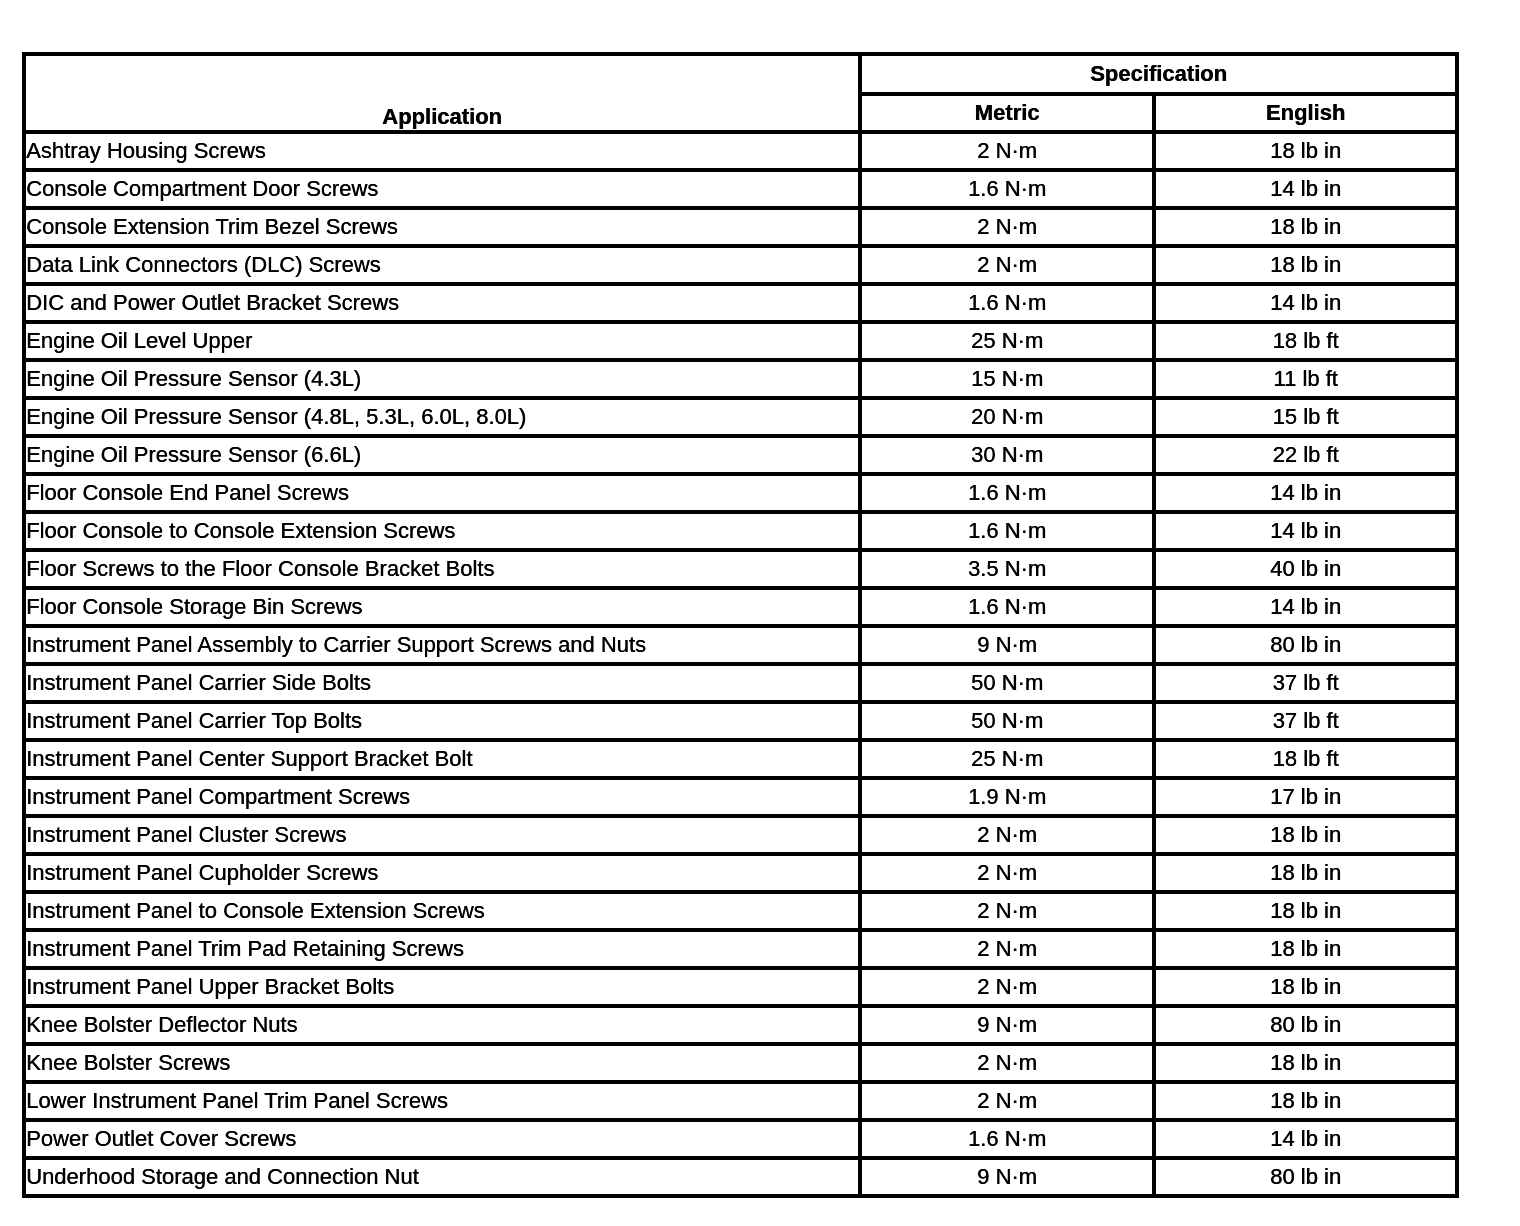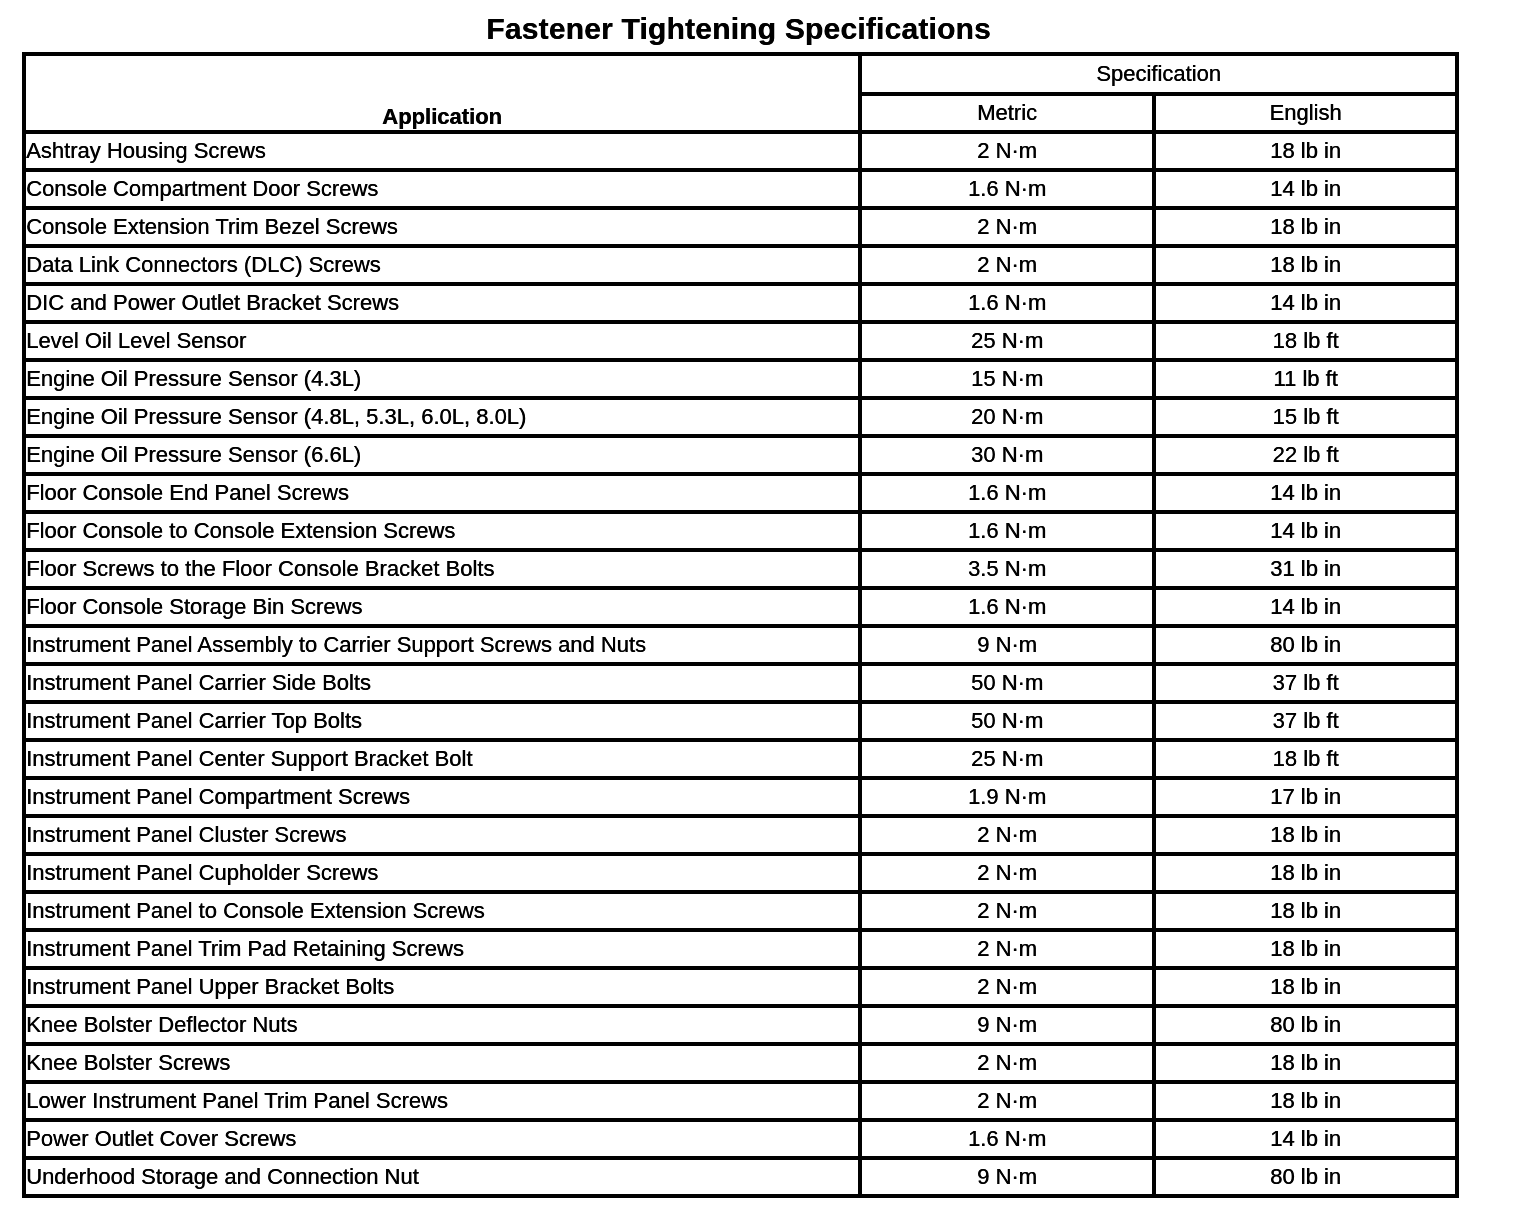--- a/index.html
+++ b/index.html
@@ -64,21 +64,21 @@
     vertical-align: bottom;
     font-size: 22px;
     font-weight: 700;
     padding-bottom: 7px;
   }
   th.spec-header,
   th.unit-header {
     text-align: center;
     vertical-align: middle;
     font-size: 22px;
-    font-weight: 400;
+    font-weight: 700;
   }
 
   tr.data-row { height: 38px; }
   td.app-cell {
     text-align: left;
     vertical-align: middle;
     font-size: 22px;
     font-weight: 400;
     padding-left: 18px;
   }
@@ -88,21 +88,20 @@
     vertical-align: middle;
     font-size: 22px;
     font-weight: 400;
   }
 </style>
 </head>
 <body>
 
 <div class="page">
 
-  <div class="doc-title">Fastener Tightening Specifications</div>
 
   <table class="spec-table">
     <colgroup>
       <col class="col-app">
       <col class="col-metric">
       <col class="col-english">
     </colgroup>
     <thead>
       <tr class="hdr-spec">
         <th class="app-header" rowspan="2">Application</th>
@@ -133,21 +132,21 @@
       <td class="app-cell">Data Link Connectors (DLC) Screws</td>
       <td class="metric-cell">2 N·m</td>
       <td class="english-cell">18 lb in</td>
     </tr>
         <tr class="data-row">
       <td class="app-cell">DIC and Power Outlet Bracket Screws</td>
       <td class="metric-cell">1.6 N·m</td>
       <td class="english-cell">14 lb in</td>
     </tr>
         <tr class="data-row">
-      <td class="app-cell">Level Oil Level Sensor</td>
+      <td class="app-cell">Engine Oil Level Upper</td>
       <td class="metric-cell">25 N·m</td>
       <td class="english-cell">18 lb ft</td>
     </tr>
         <tr class="data-row">
       <td class="app-cell">Engine Oil Pressure Sensor (4.3L)</td>
       <td class="metric-cell">15 N·m</td>
       <td class="english-cell">11 lb ft</td>
     </tr>
         <tr class="data-row">
       <td class="app-cell">Engine Oil Pressure Sensor (4.8L, 5.3L, 6.0L, 8.0L)</td>
@@ -165,21 +164,21 @@
       <td class="english-cell">14 lb in</td>
     </tr>
         <tr class="data-row">
       <td class="app-cell">Floor Console to Console Extension Screws</td>
       <td class="metric-cell">1.6 N·m</td>
       <td class="english-cell">14 lb in</td>
     </tr>
         <tr class="data-row">
       <td class="app-cell">Floor Screws to the Floor Console Bracket Bolts</td>
       <td class="metric-cell">3.5 N·m</td>
-      <td class="english-cell">31 lb in</td>
+      <td class="english-cell">40 lb in</td>
     </tr>
         <tr class="data-row">
       <td class="app-cell">Floor Console Storage Bin Screws</td>
       <td class="metric-cell">1.6 N·m</td>
       <td class="english-cell">14 lb in</td>
     </tr>
         <tr class="data-row">
       <td class="app-cell">Instrument Panel Assembly to Carrier Support Screws and Nuts</td>
       <td class="metric-cell">9 N·m</td>
       <td class="english-cell">80 lb in</td>

